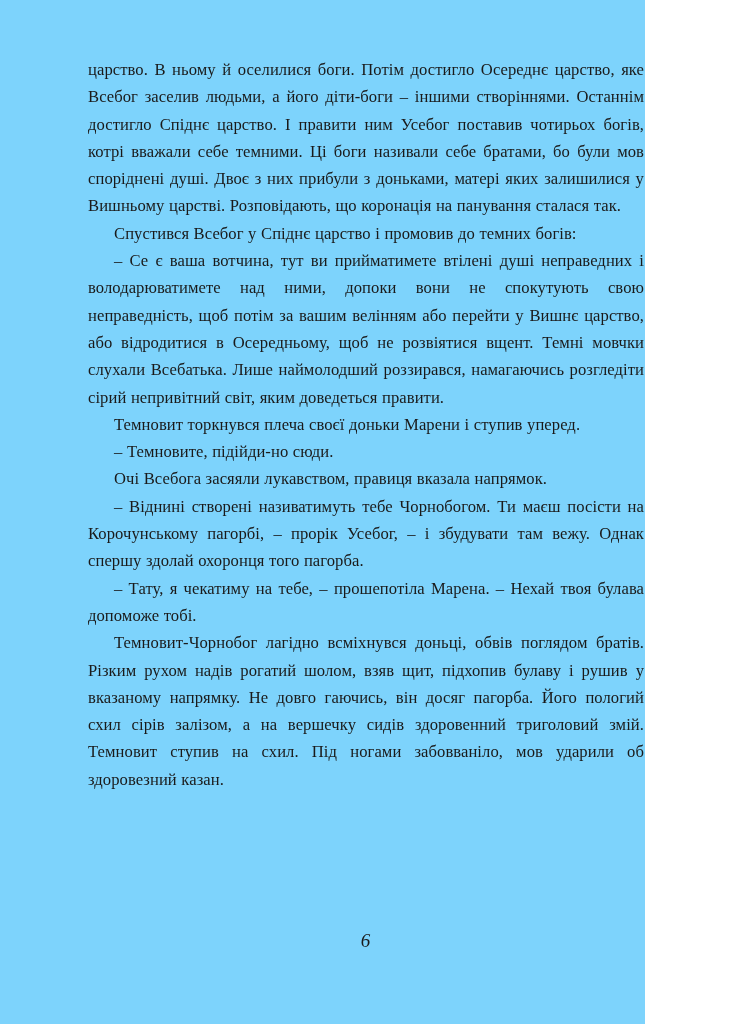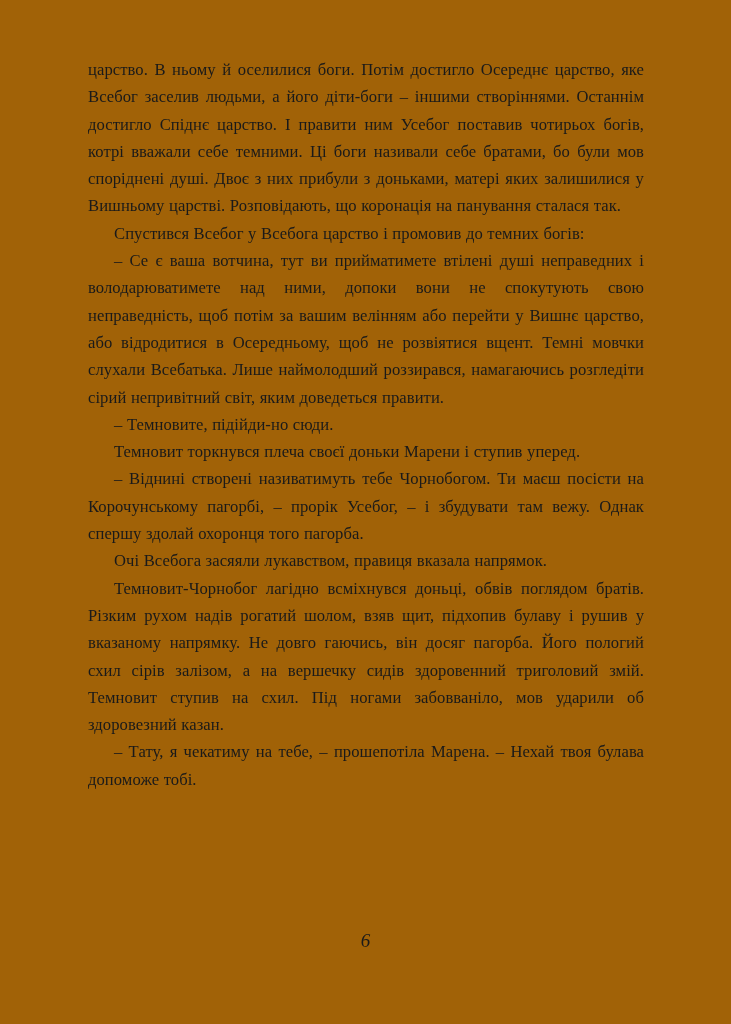--- a/index.html
+++ b/index.html
@@ -14,23 +14,23 @@
     position: relative;
     overflow: hidden;
     font-family: "Liberation Serif", "DejaVu Serif", serif;
     color: #1a1a1a;
   }
 
   .page {
     position: absolute;
     left: 0;
     top: 0;
-    width: 731px;
+    width: 645px;
     height: 1024px;
-    background: #a16207;
+    background: #7dd3fc;
     box-sizing: border-box;
   }
 
   .text-block {
     position: absolute;
     left: 88px;
     top: 56px;
     width: 556px;
   }
 
@@ -66,26 +66,26 @@
   }
 </style>
 </head>
 <body>
 
 <div class="page">
 
   <div class="text-block">
 
     <p class="para no-indent">царство. В ньому й оселилися боги. Потім достигло Осереднє царство, яке Всебог заселив людьми, а його діти-боги – іншими створіннями. Останнім достигло Спіднє царство. І правити ним Усебог поставив чотирьох богів, котрі вважали себе темними. Ці боги називали себе братами, бо були мов споріднені душі. Двоє з них прибули з доньками, матері яких залишилися у Вишньому царстві. Розповідають, що коронація на панування сталася так.</p>
-    <p class="para">Спустився Всебог у Всебога царство і промовив до темних богів:</p>
+    <p class="para">Спустився Всебог у Спіднє царство і промовив до темних богів:</p>
     <p class="para">– Се є ваша вотчина, тут ви прийматимете втілені душі неправедних і володарюватимете над ними, допоки вони не спокутують свою неправедність, щоб потім за вашим велінням або перейти у Вишнє царство, або відродитися в Осередньому, щоб не розвіятися вщент. Темні мовчки слухали Всебатька. Лише наймолодший роззирався, намагаючись розгледіти сірий непривітний світ, яким доведеться правити.</p>
+    <p class="para">Темновит торкнувся плеча своєї доньки Марени і ступив уперед.</p>
     <p class="para">– Темновите, підійди-но сюди.</p>
-    <p class="para">Темновит торкнувся плеча своєї доньки Марени і ступив уперед.</p>
+    <p class="para">Очі Всебога засяяли лукавством, правиця вказала напрямок.</p>
     <p class="para">– Віднині створені називатимуть тебе Чорнобогом. Ти маєш посісти на Корочунському пагорбі, – прорік Усебог, – і збудувати там вежу. Однак спершу здолай охоронця того пагорба.</p>
-    <p class="para">Очі Всебога засяяли лукавством, правиця вказала напрямок.</p>
+    <p class="para">– Тату, я чекатиму на тебе, – прошепотіла Марена. – Нехай твоя булава допоможе тобі.</p>
     <p class="para">Темновит-Чорнобог лагідно всміхнувся доньці, обвів поглядом братів. Різким рухом надів рогатий шолом, взяв щит, підхопив булаву і рушив у вказаному напрямку. Не довго гаючись, він досяг пагорба. Його пологий схил сірів залізом, а на вершечку сидів здоровенний триголовий змій. Темновит ступив на схил. Під ногами забовваніло, мов ударили об здоровезний казан.</p>
-    <p class="para">– Тату, я чекатиму на тебе, – прошепотіла Марена. – Нехай твоя булава допоможе тобі.</p>
 
   </div>
 
   <div class="folio">6</div>
 
 </div>
 
 </body></html>

